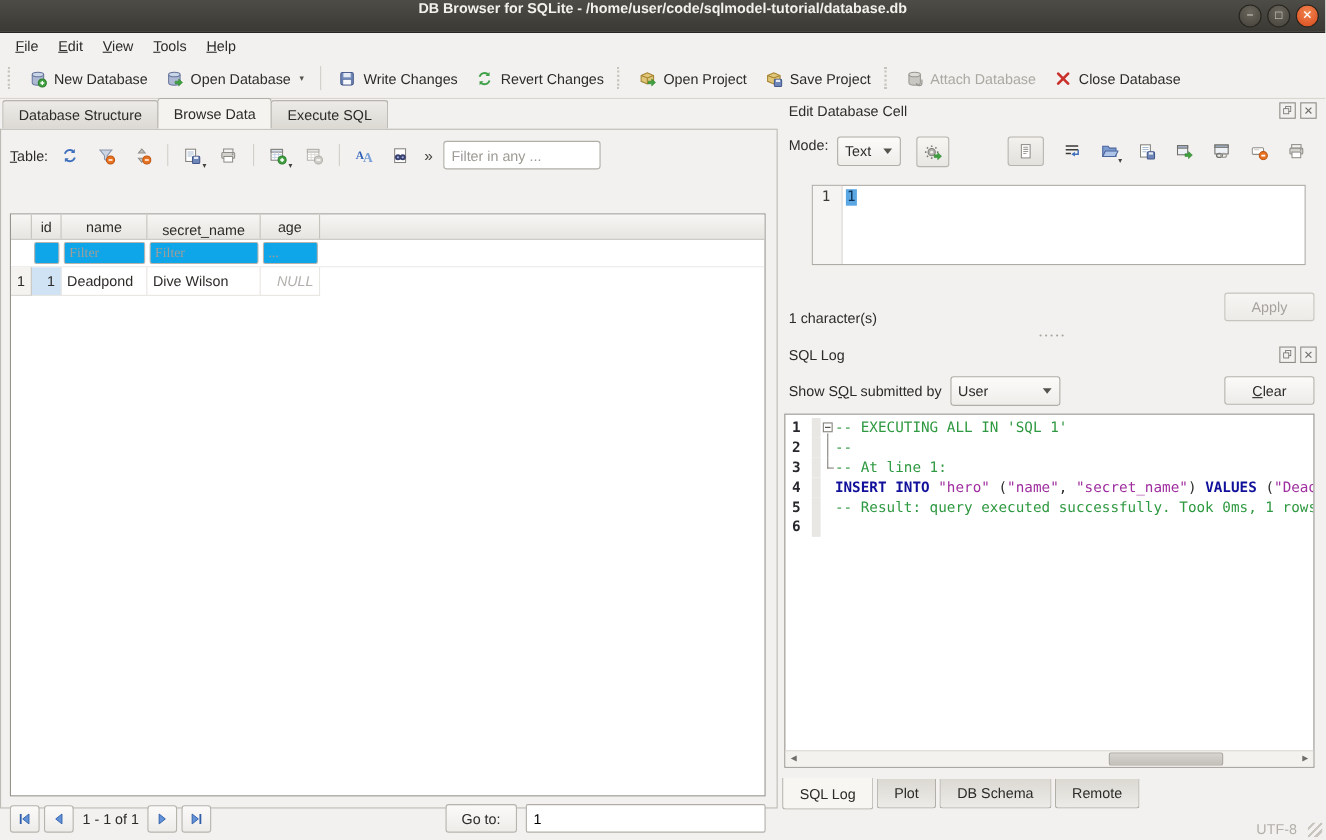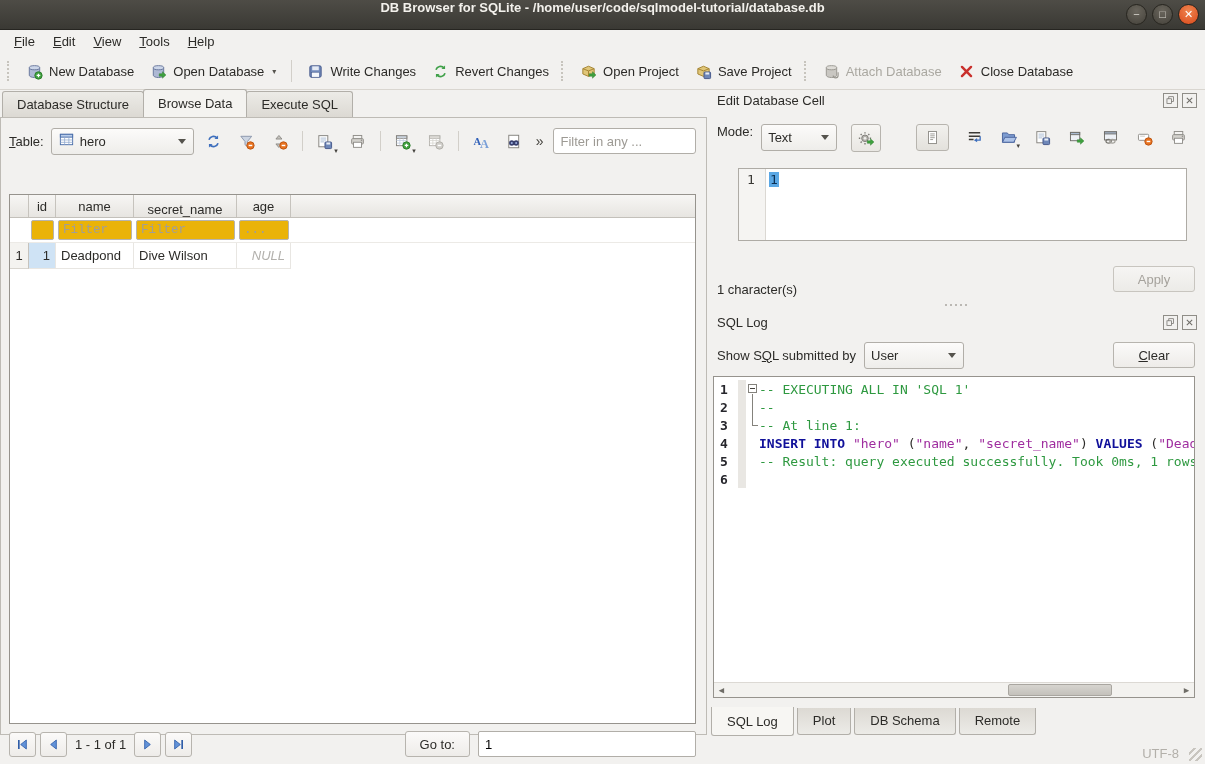--- a/index.html
+++ b/index.html
@@ -60,22 +60,22 @@
   .filter-any::placeholder{color:#9d9a94}
 
   
   .grid{position:absolute;top:76px;left:8px;right:10px;height:530px;border:1px solid #96938d;background:#fff;overflow:hidden}
   .g-row{display:flex}
   .g-hrow{height:23px;background:linear-gradient(#f7f6f4,#e7e5e1);border-bottom:1px solid #c3c0ba}
   .g-h{border-right:1px solid #c6c3bd;display:flex;align-items:center;justify-content:center;white-space:nowrap}
   .g-h.fill{flex:1;border-right:none}
   .g-frow{height:25px;border-bottom:1px solid #eceae6;align-items:center}
   .g-fcell{padding:2px 2px;display:flex}
-  .g-finput{width:100%;height:20px;border:1px solid #b7b4ae;border-radius:2px;background:#eab308;padding:0 4px;
-            font-size:12.5px;font-family:Liberation Mono, monospace;min-width:0}
+  .g-finput{width:100%;height:20px;border:1px solid #b7b4ae;border-radius:2px;background:#0ea5e9;padding:0 4px;
+            font-size:12.5px;font-family:Liberation Serif, serif;min-width:0}
   .g-finput::placeholder{color:#a19e98}
   .g-drow{height:26px}
   .g-num{width:19px;background:#f4f3f0;border-right:1px solid #c6c3bd;border-bottom:1px solid #d8d5cf;
          display:flex;align-items:center;justify-content:center}
   .g-cell{border-right:1px solid #e8e6e2;border-bottom:1px solid #e8e6e2;display:flex;align-items:center;
           padding:0 5px;white-space:nowrap;overflow:hidden}
   .g-cell.sel{background:#cfe3f5}
   .g-cell.nullv{color:#b2b0ac;font-style:italic}
   .g-cell.num,.g-cell.nullv{justify-content:flex-end}
 
@@ -91,21 +91,21 @@
   .goto-input{width:218px;height:26px;border:1px solid #b1aea8;border-radius:2px;background:#fff;padding:0 6px;
               font-size:13px;font-family:inherit}
 
   
   .dock-title{position:absolute;left:10px;white-space:nowrap}
   .dock-btns{position:absolute;right:8px;display:flex;gap:4px}
   .dockbtn{width:15px;height:15px;border:1px solid #8f8d87;background:#f2f1ef;display:flex;align-items:center;justify-content:center}
   .dockbtn svg{width:11px;height:11px}
 
   .mode-row{position:absolute;top:34px;left:10px;right:18px;height:30px;display:flex;align-items:flex-start;gap:8px}
-  .mode-combo{width:76px}
+  .mode-combo{width:58px}
   .gbtn{width:30px;height:28px;border:1px solid #b7b4ae;border-radius:3px;background:linear-gradient(#f7f6f3,#e9e7e3);
         display:flex;align-items:center;justify-content:center;margin-left:6px}
   .micons{margin-left:auto;display:flex;align-items:center;gap:17px}
   .mi{position:relative;display:flex;align-items:center;justify-content:center}
   .mi.checked{border:1px solid #b7b4ae;border-radius:3px;background:linear-gradient(#f2f1ee,#e3e1dc);padding:4px 7px}
   .mi .mini-caret{position:absolute;right:-3px;bottom:-4px;font-size:7px;color:#44423d}
 
   .cell-editor{position:absolute;top:78px;left:31px;right:18px;height:73px;border:1px solid #aeaba5;background:#fff;
                display:flex;font-family:"DejaVu Sans Mono","Liberation Mono",monospace;font-size:13px}
   .ed-gutter{width:27px;background:#f5f4f2;border-right:1px solid #dbd8d3;padding:3px 0 0 8px;color:#3a3935}
@@ -254,29 +254,20 @@
 
   <div class="left">
     <div class="tabbar">
         <div class="tab"><span>Database Structure</span></div>
         <div class="tab active"><span>Browse Data</span></div>
         <div class="tab"><span>Execute SQL</span></div>
       </div>
     <div class="tabpage">
       <div class="browse-row">
         <span id="table-label"><u>T</u>able:</span>
-        <div class="combo table-combo">
-          <span id="table-combo-icon"><svg class="ic" viewBox="0 0 18 18">
-                <rect x="2.5" y="3.5" width="13" height="11" fill="#fff" stroke="#4a6ea9"></rect>
-                <rect x="2.5" y="3.5" width="13" height="3" fill="#b9cdea" stroke="#4a6ea9"></rect>
-                <path d="M7 6.5v8M11.5 6.5v8M2.5 9.5h13M2.5 12h13" stroke="#8fa9cf" stroke-width=".8"></path>
-              </svg></span>
-          <span class="cvalue">hero</span>
-          <span class="arrow"></span>
-        </div>
         <div id="browse-icons" style="display:flex;align-items:center;gap:7px">
             <div class="icon-btn">
               <svg class="ic" viewBox="0 0 18 18">
                 <path d="M4.2 7.2a5 5 0 0 1 8.6-1.8" fill="none" stroke="#3e6fbd" stroke-width="1.8"></path>
                 <path d="M13.8 2.6v3.8h-3.8z" fill="#3e6fbd"></path>
                 <path d="M13.8 10.8a5 5 0 0 1-8.6 1.8" fill="none" stroke="#3e6fbd" stroke-width="1.8"></path>
                 <path d="M4.2 15.4v-3.8h3.8z" fill="#3e6fbd"></path>
               </svg>
             </div>
             <div class="icon-btn">

